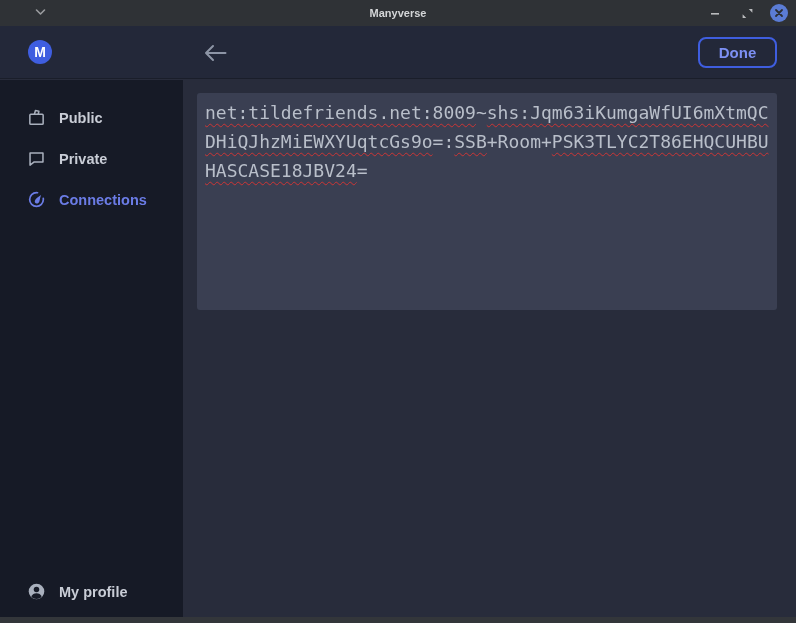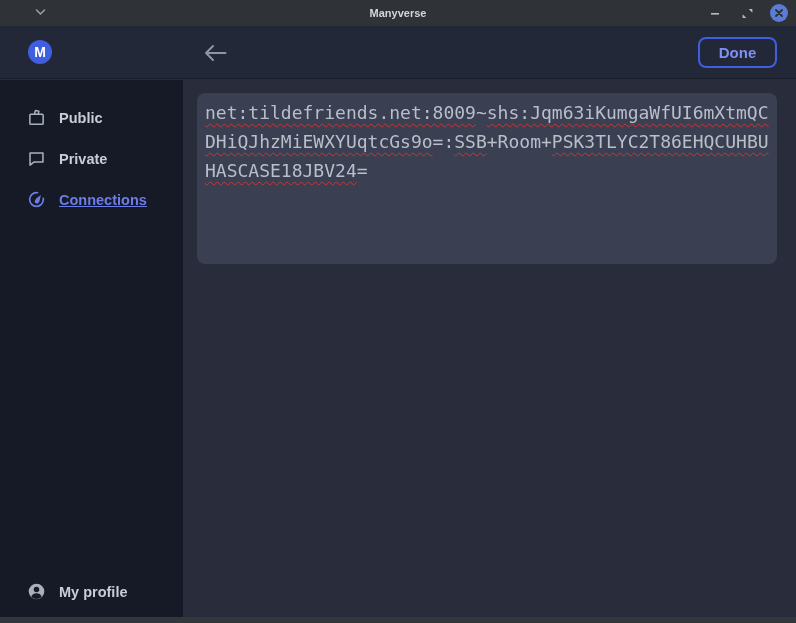--- a/index.html
+++ b/index.html
@@ -80,29 +80,29 @@
     padding-top:17px; padding-bottom:5px;
   }
   .side-item {
     height:41px;
     display:flex; align-items:center;
     padding-left:27px; gap:13px;
     color:#c9cdd6; font-size:14.5px; font-weight:600;
     cursor:pointer;
   }
   .side-item .icn { width:19px; height:19px; display:flex; align-items:center; justify-content:center; }
-  .side-item.active { color:var(--active-item);text-decoration:underline; }
+  .side-item.active { color:var(--active-item); }
   .side-bottom { margin-top:auto; }
 
   
   .invite-box {
     position:absolute; left:197px; top:93px;
-    width:580px; height:171px;
+    width:580px; height:217px;
     background:#3a3f52;
-    border-radius:8px;
+    border-radius:3px;
     padding:5px 8px;
     font-family:"DejaVu Sans Mono", monospace;
     font-size:18px; line-height:29px;
     color:#b9bfca;
     cursor:text;
     overflow:hidden;
   }
   .code-line { white-space:pre; }
   .sq {
     text-decoration:underline;

